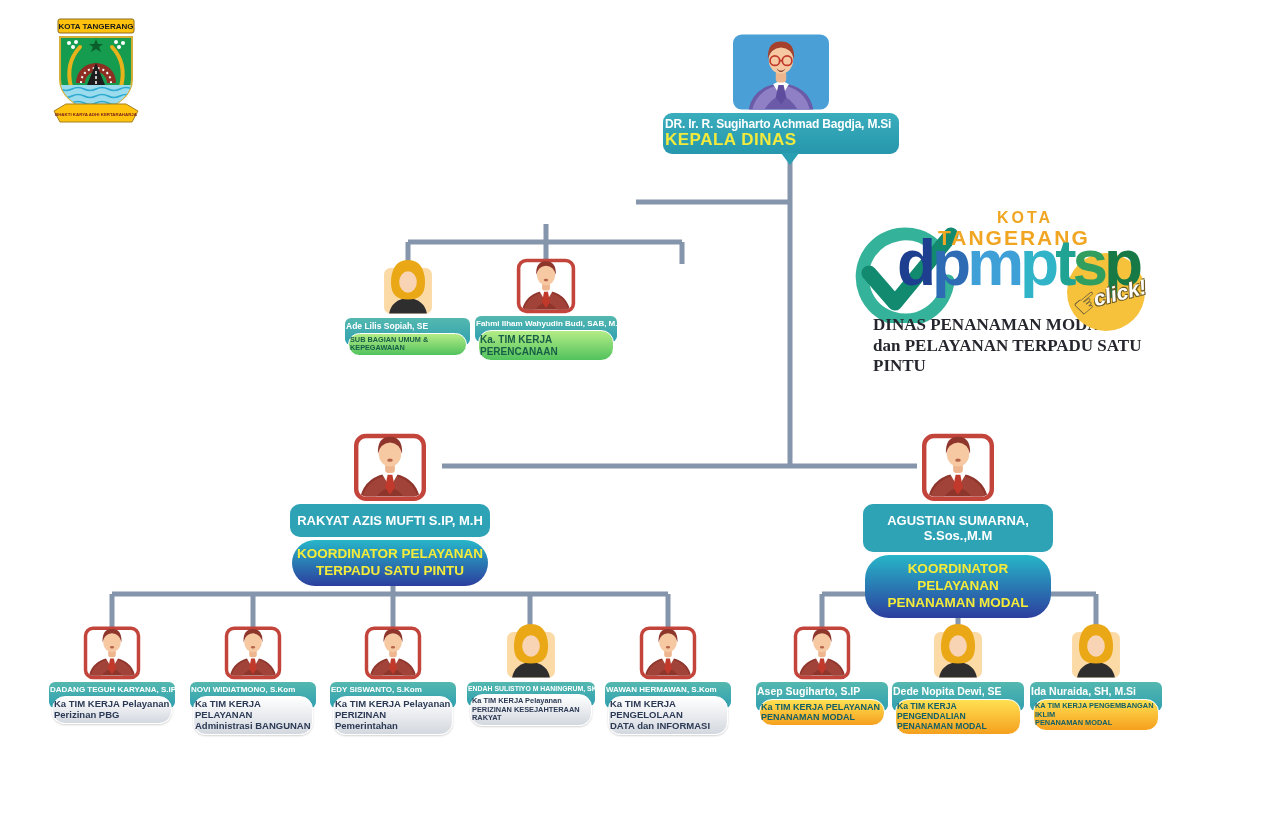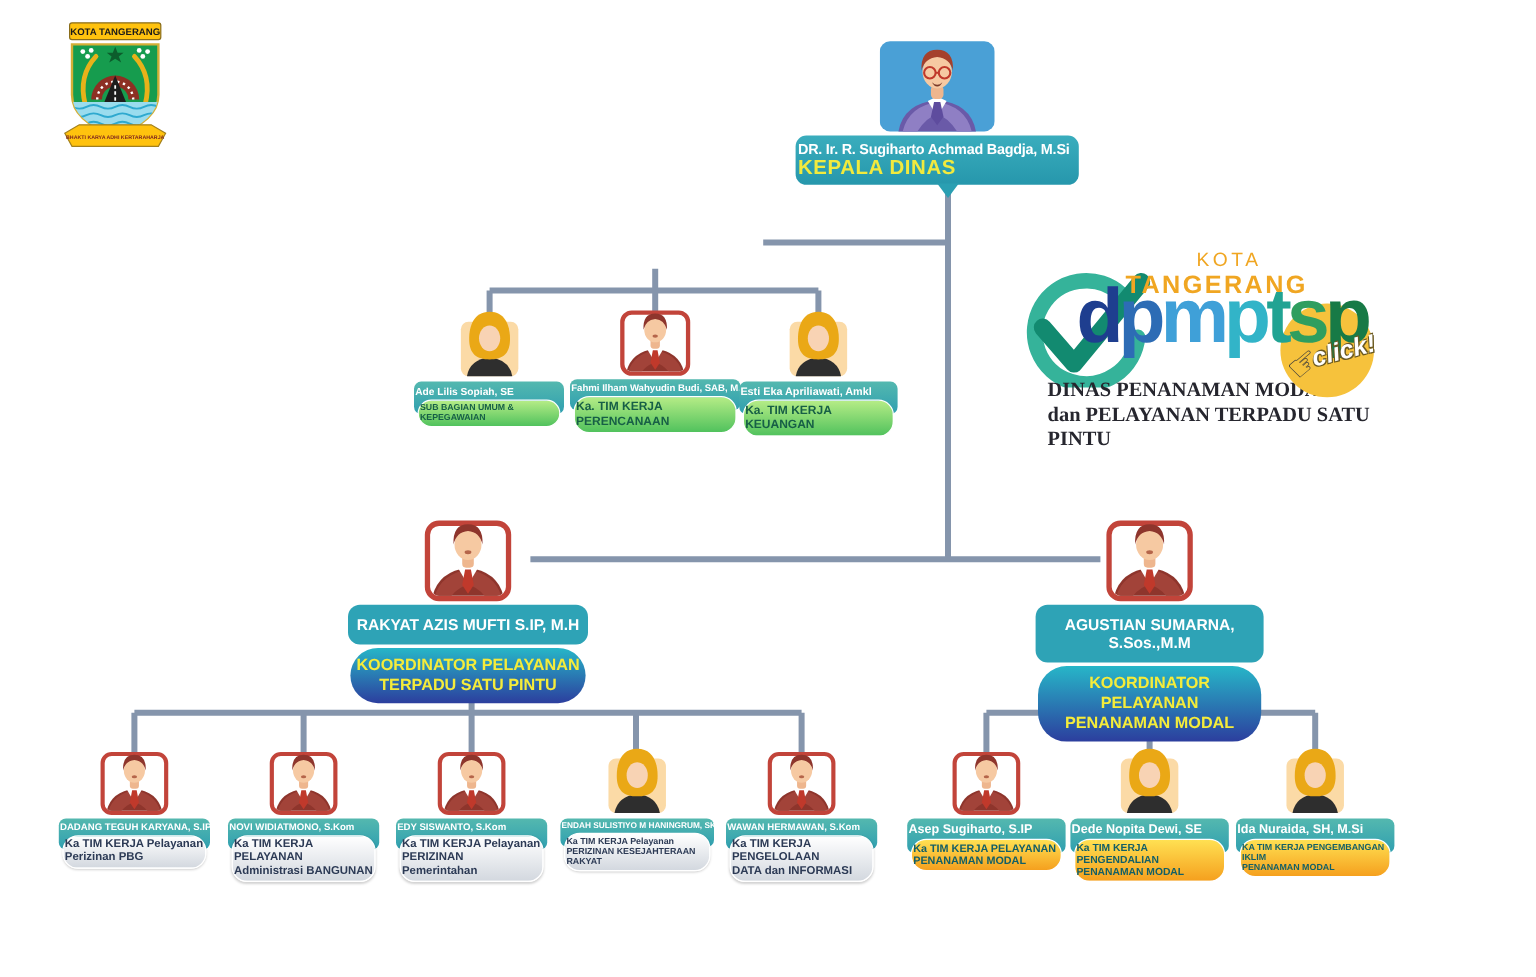--- a/index.html
+++ b/index.html
@@ -32,21 +32,21 @@
 
   
   .coordname{width:100%;box-sizing:border-box;background:#2ea3b6;border-radius:10px;color:#fff;
              font-weight:bold;font-size:13px;text-align:center;padding:9px 2px;margin-top:2px;}
   .coordpill{width:calc(100% - 4px);box-sizing:border-box;margin-top:3px;border-radius:24px;
              background:linear-gradient(180deg,#27b6c8,#2c3e9e);color:#f5ec3a;font-weight:800;
              font-size:13.5px;text-align:center;padding:6px 2px;line-height:1.25;}
 
   
   .brand{position:absolute;left:845px;top:205px;width:330px;height:158px;z-index:1;}
-  .brand .kota{position:absolute;left:152px;top:4px;font-size:16px;font-weight:400;
+  .brand .kota{position:absolute;left:152px;top:4px;font-size:16px;font-weight:700;
                color:#f0a622;letter-spacing:3px;}
   .brand .tang{position:absolute;left:93px;top:21px;font-size:21px;font-weight:800;
                color:#f0a622;letter-spacing:2px;}
   .brand .letters{position:absolute;left:52px;top:26px;font-size:64px;font-weight:800;
                   letter-spacing:-4px;z-index:2;line-height:1;text-align:center;}
   .brand .circle{position:absolute;left:222px;top:48px;width:78px;height:78px;border-radius:50%;
                  background:#f6c23c;z-index:1;}
   .brand .hand{position:absolute;left:228px;top:80px;font-size:30px;color:#3c3c3c;
                transform:rotate(-40deg);z-index:3;}
   .brand .click{position:absolute;left:248px;top:76px;font-size:21px;font-weight:800;font-style:italic;
@@ -179,27 +179,20 @@
     <div class="namebar" style="font-size:8.5px">Ade Lilis Sopiah, SE</div>
     <div class="pill green" style="font-size:7.3px">SUB BAGIAN UMUM &amp; KEPEGAWAIAN</div>
   </div>
   <div class="node" style="left:475px;top:254px;width:142px">
     <svg class="av" width="64" height="60">
         <use href="#av-male"></use>
       </svg>
     <div class="namebar" style="font-size:8px">Fahmi Ilham Wahyudin Budi, SAB, M.Si</div>
     <div class="pill green" style="font-size:10px;padding:3px 1px">Ka. TIM  KERJA PERENCANAAN</div>
   </div>
-  <div class="node" style="left:616px;top:258px;width:132px">
-    <svg class="av" width="62" height="58">
-        <use href="#av-female"></use>
-      </svg>
-    <div class="namebar" style="font-size:9px">Esti Eka Apriliawati, Amkl</div>
-    <div class="pill green" style="font-size:10px;padding:3px 1px">Ka. TIM KERJA KEUANGAN</div>
-  </div>
 
   <div class="node" style="left:290px;top:428px;width:200px">
     <svg class="av" width="92" height="74">
         <use href="#av-male"></use>
       </svg>
     <div class="coordname">RAKYAT AZIS MUFTI S.IP, M.H</div>
     <div class="coordpill">
       <div>KOORDINATOR PELAYANAN</div>
       <div>TERPADU SATU PINTU</div>
     </div>

